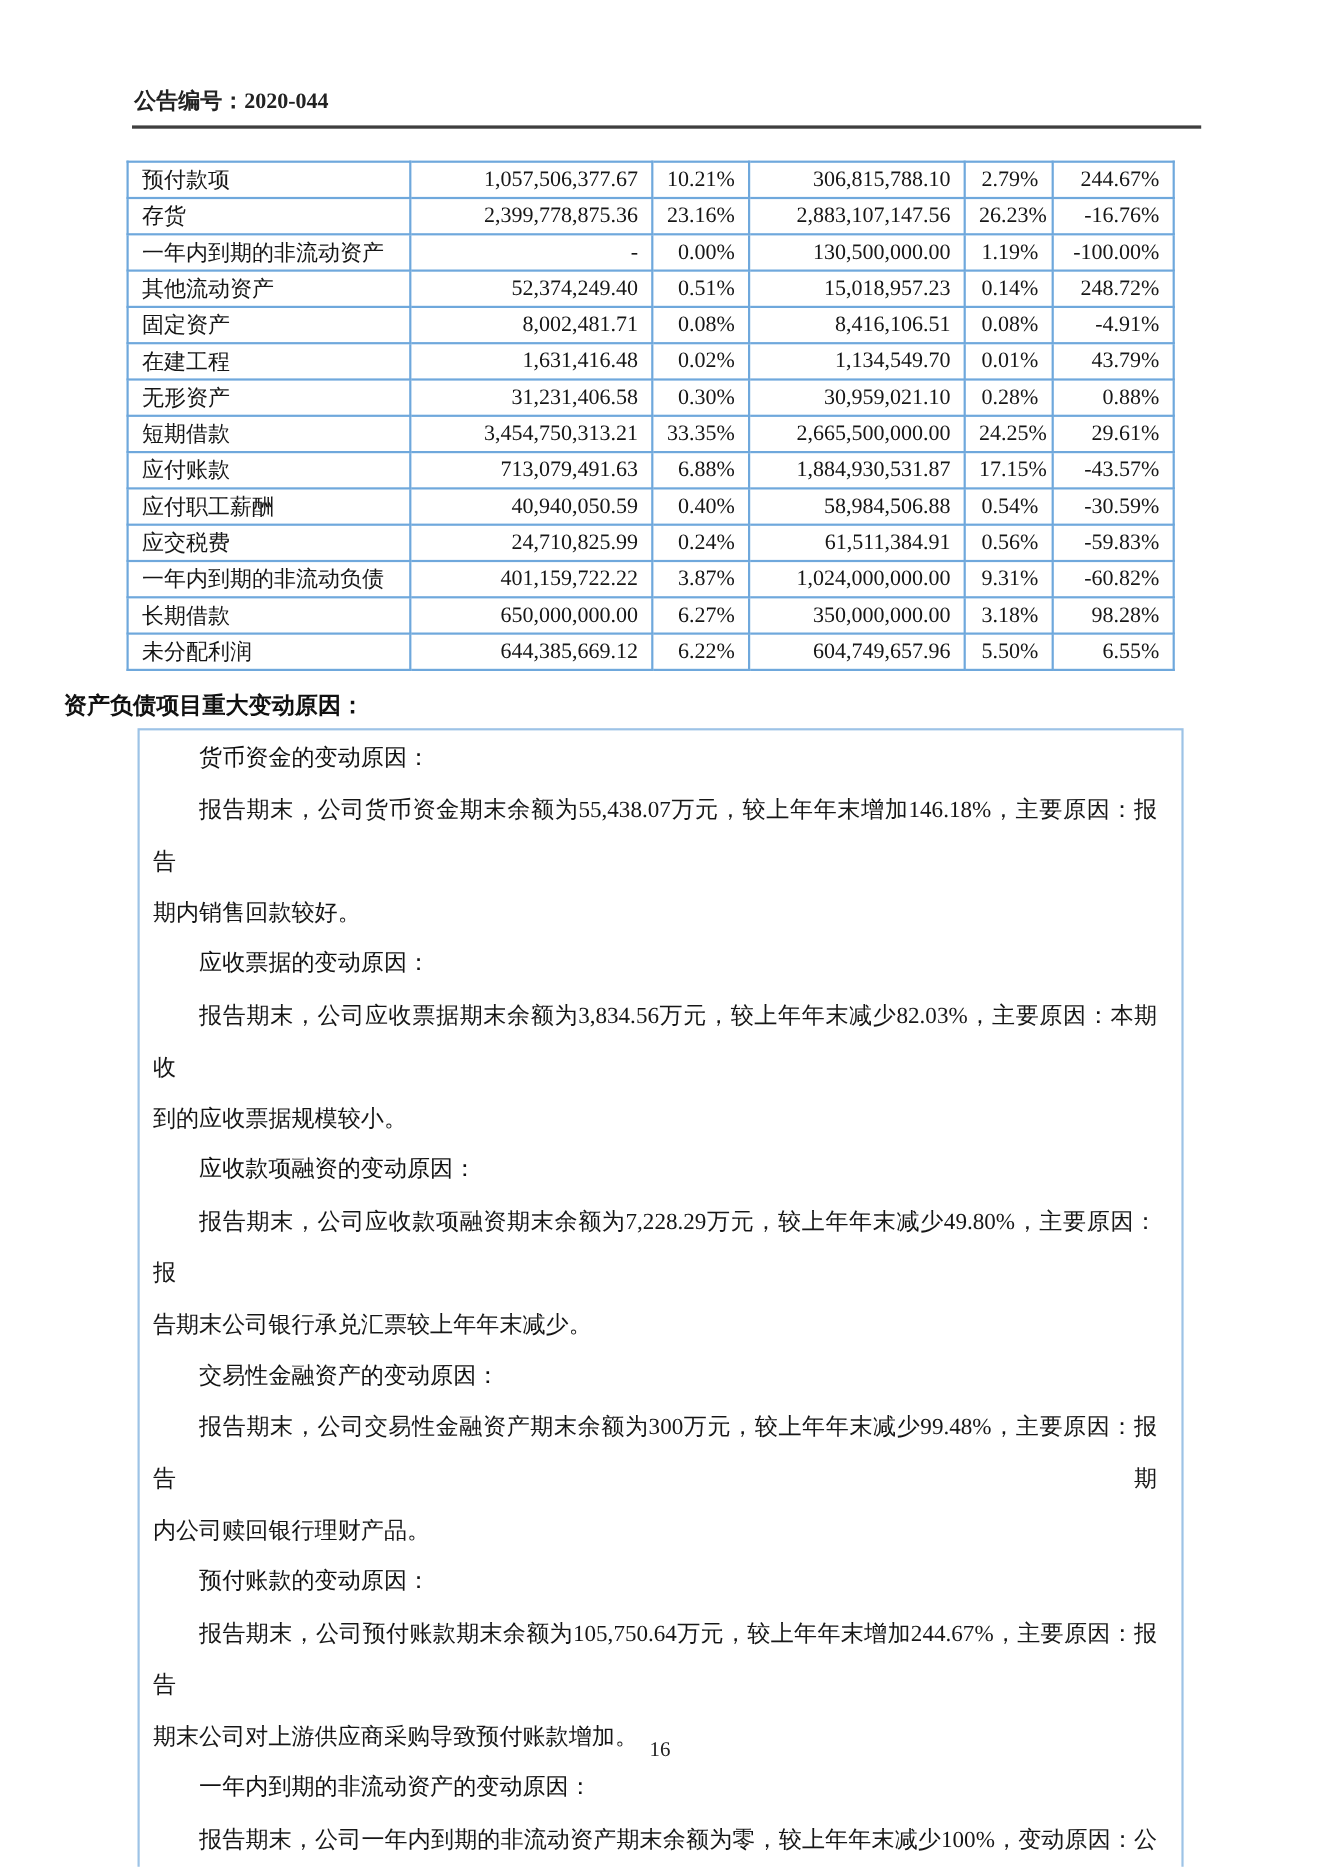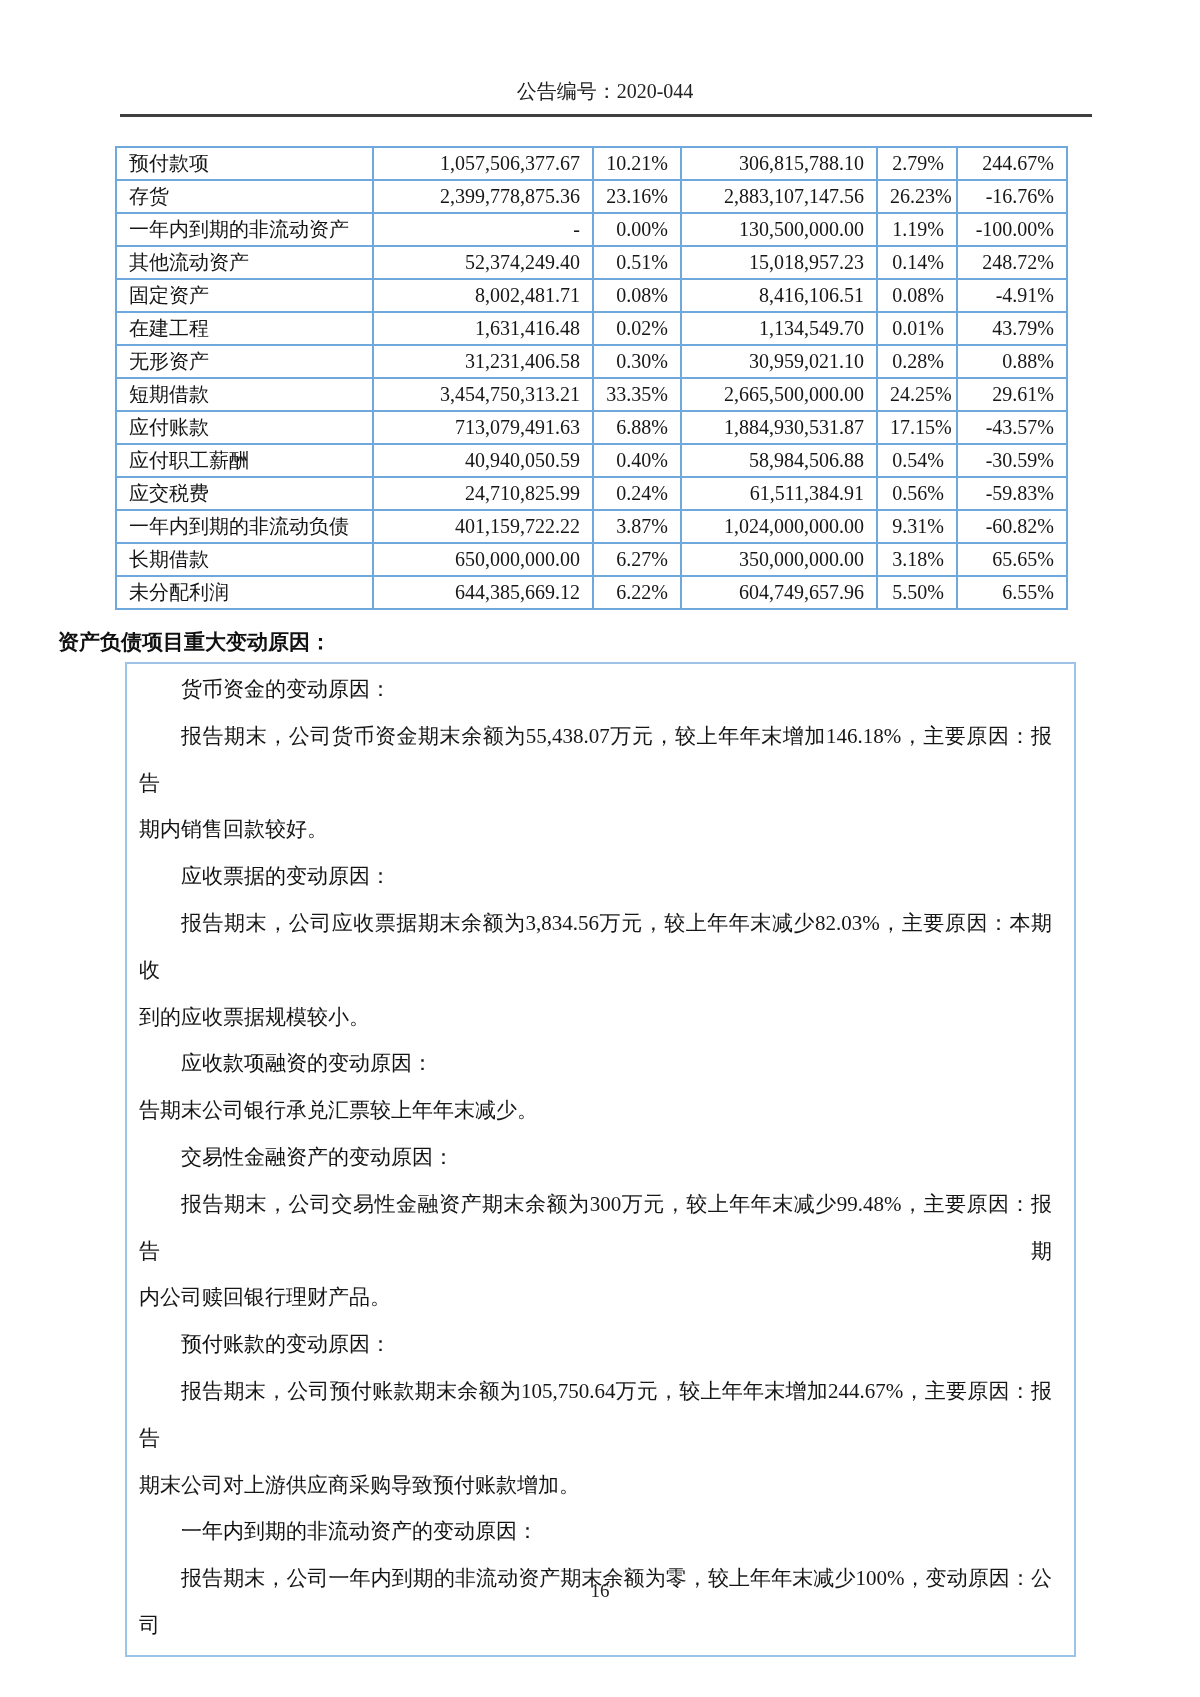--- a/index.html
+++ b/index.html
@@ -7,23 +7,24 @@
     width:1200px;height:1697px;
     background:#ffffff;
     color:#161616;
     font-family:"Liberation Serif","DejaVu Serif",serif;
     position:relative;
     overflow:hidden;
   }
   .page-header{
     padding-top:78px;
     margin:0 112px 0 122px;
-    text-align:center;
+    text-align:left;
     font-size:20px;
     color:#222;
+    font-weight:bold;
   }
   .header-rule{
     margin:9px 108px 0 120px;
     height:3px;
     background:#3f3f3f;
   }
   table.fin-table{
     margin:29px 0 0 115px;
     border-collapse:collapse;
     table-layout:fixed;
@@ -192,21 +193,21 @@
       <td class="c-num">1,024,000,000.00</td>
       <td class="c-num">9.31%</td>
       <td class="c-num">-60.82%</td>
     </tr>
     <tr>
       <td class="c-name">长期借款</td>
       <td class="c-num">650,000,000.00</td>
       <td class="c-num">6.27%</td>
       <td class="c-num">350,000,000.00</td>
       <td class="c-num">3.18%</td>
-      <td class="c-num">65.65%</td>
+      <td class="c-num">98.28%</td>
     </tr>
     <tr>
       <td class="c-name">未分配利润</td>
       <td class="c-num">644,385,669.12</td>
       <td class="c-num">6.22%</td>
       <td class="c-num">604,749,657.96</td>
       <td class="c-num">5.50%</td>
       <td class="c-num">6.55%</td>
     </tr>
   </tbody>
@@ -220,20 +221,21 @@
     <div class="para-line1">报告期末，公司货币资金期末余额为55,438.07万元，较上年年末增加146.18%，主要原因：报告</div>
     <div class="para-line2">期内销售回款较好。</div>
   </div>
   <div>
     <div class="reason-heading">应收票据的变动原因：</div>
     <div class="para-line1">报告期末，公司应收票据期末余额为3,834.56万元，较上年年末减少82.03%，主要原因：本期收</div>
     <div class="para-line2">到的应收票据规模较小。</div>
   </div>
   <div>
     <div class="reason-heading">应收款项融资的变动原因：</div>
+    <div class="para-line1">报告期末，公司应收款项融资期末余额为7,228.29万元，较上年年末减少49.80%，主要原因：报</div>
     <div class="para-line2">告期末公司银行承兑汇票较上年年末减少。</div>
   </div>
   <div>
     <div class="reason-heading">交易性金融资产的变动原因：</div>
     <div class="para-line1">报告期末，公司交易性金融资产期末余额为300万元，较上年年末减少99.48%，主要原因：报告期</div>
     <div class="para-line2">内公司赎回银行理财产品。</div>
   </div>
   <div>
     <div class="reason-heading">预付账款的变动原因：</div>
     <div class="para-line1">报告期末，公司预付账款期末余额为105,750.64万元，较上年年末增加244.67%，主要原因：报告</div>

